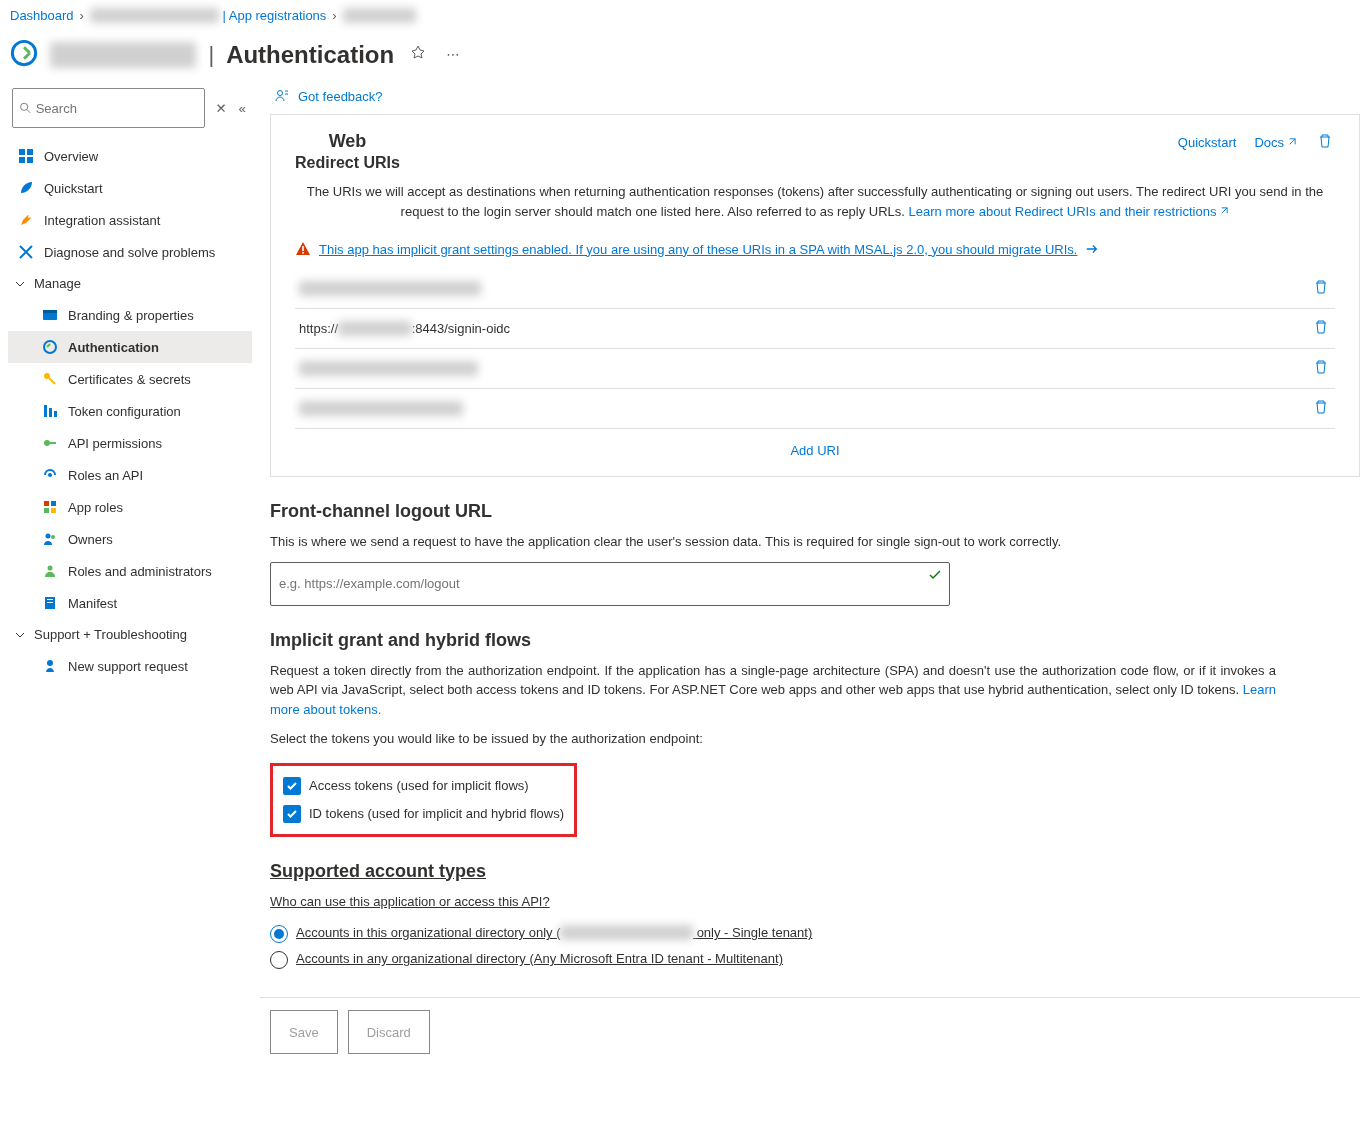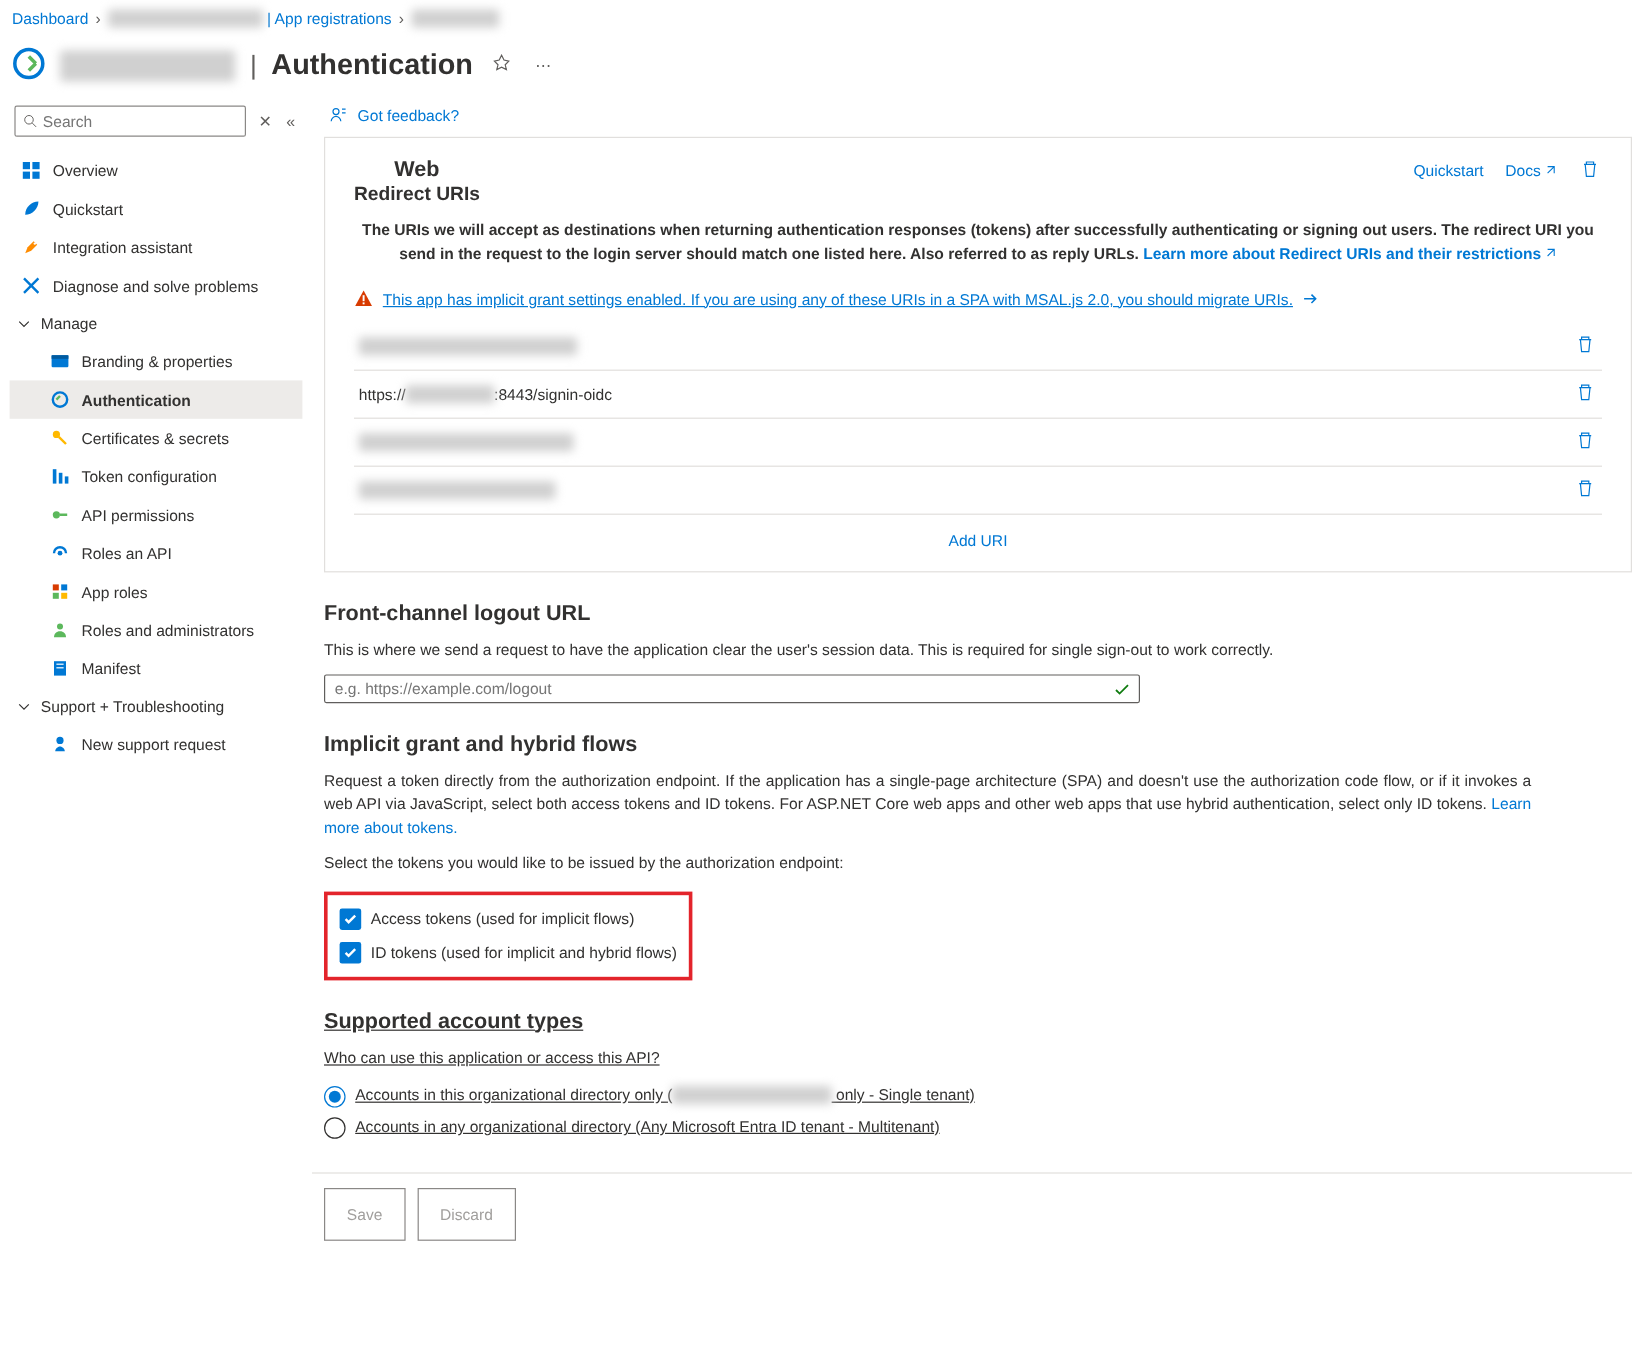--- a/index.html
+++ b/index.html
@@ -15,21 +15,21 @@
 .header .title-blur { font-size: 22px; font-weight: 600; }
 .header .divider { color: #605e5c; font-size: 22px; }
 .header .page-title { font-size: 24px; font-weight: 600; }
 .header .pin-btn, .header .more-btn { background: none; border: none; cursor: pointer; padding: 4px; color: #605e5c; }
 
 .layout { display: flex; }
 .sidebar { width: 260px; flex-shrink: 0; padding: 10px 8px; }
 .content { flex: 1; padding: 0 0 20px 0; max-width: 1100px; }
 
 .search-row { display: flex; align-items: center; gap: 8px; margin-bottom: 12px; padding: 0 4px; }
-.search-box { flex: 1; display: flex; align-items: center; border: 1px solid #8a8886; border-radius: 2px; height: 26px; padding: 0 6px; }
+.search-box { flex: 1; display: flex; align-items: center; border: 1px solid #8a8886; border-radius: 2px; height: 40px; padding: 0 6px; }
 .search-box svg { width: 14px; height: 14px; color: #605e5c; margin-right: 4px; }
 .search-box input { border: none; outline: none; width: 100%; font-size: 13px; }
 .search-row .close-btn, .search-row .collapse-btn { background: none; border: none; cursor: pointer; color: #605e5c; padding: 2px; }
 
 .nav-item { display: flex; align-items: center; gap: 10px; padding: 8px 10px; cursor: pointer; font-size: 13px; }
 .nav-item.selected { background: #edebe9; font-weight: 600; }
 .nav-item.sub { padding-left: 34px; }
 .nav-item .icon { width: 16px; height: 16px; display: flex; align-items: center; justify-content: center; flex-shrink: 0; }
 .nav-group { display: flex; align-items: center; gap: 8px; padding: 8px 6px; cursor: pointer; font-size: 13px; }
 .nav-group .chev { width: 12px; height: 12px; }
@@ -39,41 +39,41 @@
 
 .card { border: 1px solid #e1dfdd; margin: 0 0 24px 10px; padding: 16px 24px 18px; text-align: center; }
 .card .top-row { display: flex; justify-content: space-between; align-items: flex-start; }
 .card .top-links { display: flex; align-items: center; gap: 18px; }
 .card .top-links a { font-size: 13px; }
 .trash-btn { background: none; border: none; cursor: pointer; color: #0078d4; padding: 2px; }
 .trash-btn svg { width: 16px; height: 16px; }
 
 h2.section-title { font-size: 18px; font-weight: 600; margin-bottom: 2px; }
 h3.section-sub { font-size: 16px; font-weight: 600; margin-bottom: 10px; }
-p.desc { font-size: 13px; line-height: 1.5; color: #323130; margin-bottom: 8px; font-weight: bold; }
+p.desc { font-size: 13px; line-height: 1.5; color: #323130; margin-bottom: 8px; }
 .link-ext svg { width: 11px; height: 11px; margin-left: 2px; vertical-align: -1px; }
 
 .warning-row { display: flex; align-items: center; gap: 8px; padding: 12px 0; }
 .warning-row svg.warn { width: 16px; height: 16px; color: #d83b01; flex-shrink: 0; }
 .warning-row .warn-text { text-decoration: underline; }
 .warning-row svg.arrow { width: 14px; height: 14px; color: #0078d4; }
 
 .uri-row { display: flex; align-items: center; justify-content: space-between; border-bottom: 1px solid #e1dfdd; padding: 8px 4px; }
 .uri-row:first-of-type { border-top: 1px solid #e1dfdd; }
 .uri-text { font-size: 13px; }
 .add-uri { display: inline-block; margin-top: 14px; }
 
 .main-section { margin: 0 84px 24px 10px; }
 .main-section.full { margin-right: 24px; text-decoration: underline; }
 .main-section h3 { font-size: 18px; font-weight: 600; margin-bottom: 10px; }
 .main-section p { font-size: 13px; line-height: 1.5; margin-bottom: 10px; }
 .main-section p.justify { text-align: justify; }
 
 .input-wrap { position: relative; max-width: 680px; }
-.input-wrap input { width: 100%; height: 24px; border: 1px solid #605e5c; border-radius: 2px; padding: 0 28px 0 8px; font-size: 13px; }
+.input-wrap input { width: 100%; height: 44px; border: 1px solid #605e5c; border-radius: 2px; padding: 0 28px 0 8px; font-size: 13px; }
 .input-wrap .check-icon { position: absolute; right: 8px; top: 6px; color: #107c10; }
 
 .hl-box { border: 3px solid #e3242b; padding: 6px 10px; display: inline-block; margin-top: 4px; }
 .check-row { display: flex; align-items: center; gap: 8px; padding: 5px 0; }
 .check-row .cb { width: 18px; height: 18px; background: #0078d4; display: flex; align-items: center; justify-content: center; border-radius: 2px; }
 .check-row .cb svg { width: 12px; height: 12px; color: #fff; }
 
 .radio-row { display: flex; align-items: flex-start; gap: 8px; padding: 4px 0; }
 .radio-row .rb { width: 18px; height: 18px; border: 1px solid #323130; border-radius: 50%; display: flex; align-items: center; justify-content: center; flex-shrink: 0; }
 .radio-row .rb.sel { border-color: #0078d4; }
@@ -228,20 +228,30 @@
     <div class="nav-item sub">
       <span class="icon">
           <svg viewBox="0 0 16 16">
             <rect x="2" y="2" width="5" height="5" fill="#d83b01"></rect>
             <rect x="9" y="2" width="5" height="5" fill="#0078d4"></rect>
             <rect x="2" y="9" width="5" height="5" fill="#5cb85c"></rect>
             <rect x="9" y="9" width="5" height="5" fill="#ffb900"></rect>
           </svg>
         </span>
       <span>App roles</span>
+    </div>
+    <div class="nav-item sub">
+      <span class="icon">
+          <svg viewBox="0 0 16 16">
+            <circle cx="6" cy="5" r="2.5" fill="#0078d4"></circle>
+            <circle cx="11" cy="6" r="2" fill="#5cb85c"></circle>
+            <path d="M2 14c0-3 2-4 4-4s4 1 4 4" fill="#0078d4"></path>
+          </svg>
+        </span>
+      <span>Owners</span>
     </div>
     <div class="nav-item sub">
       <span class="icon">
           <svg viewBox="0 0 16 16">
             <circle cx="8" cy="5" r="2.5" fill="#5cb85c"></circle>
             <path d="M3 14c0-3 2-5 5-5s5 2 5 5" fill="#5cb85c"></path>
           </svg>
         </span>
       <span>Roles and administrators</span>
     </div>

